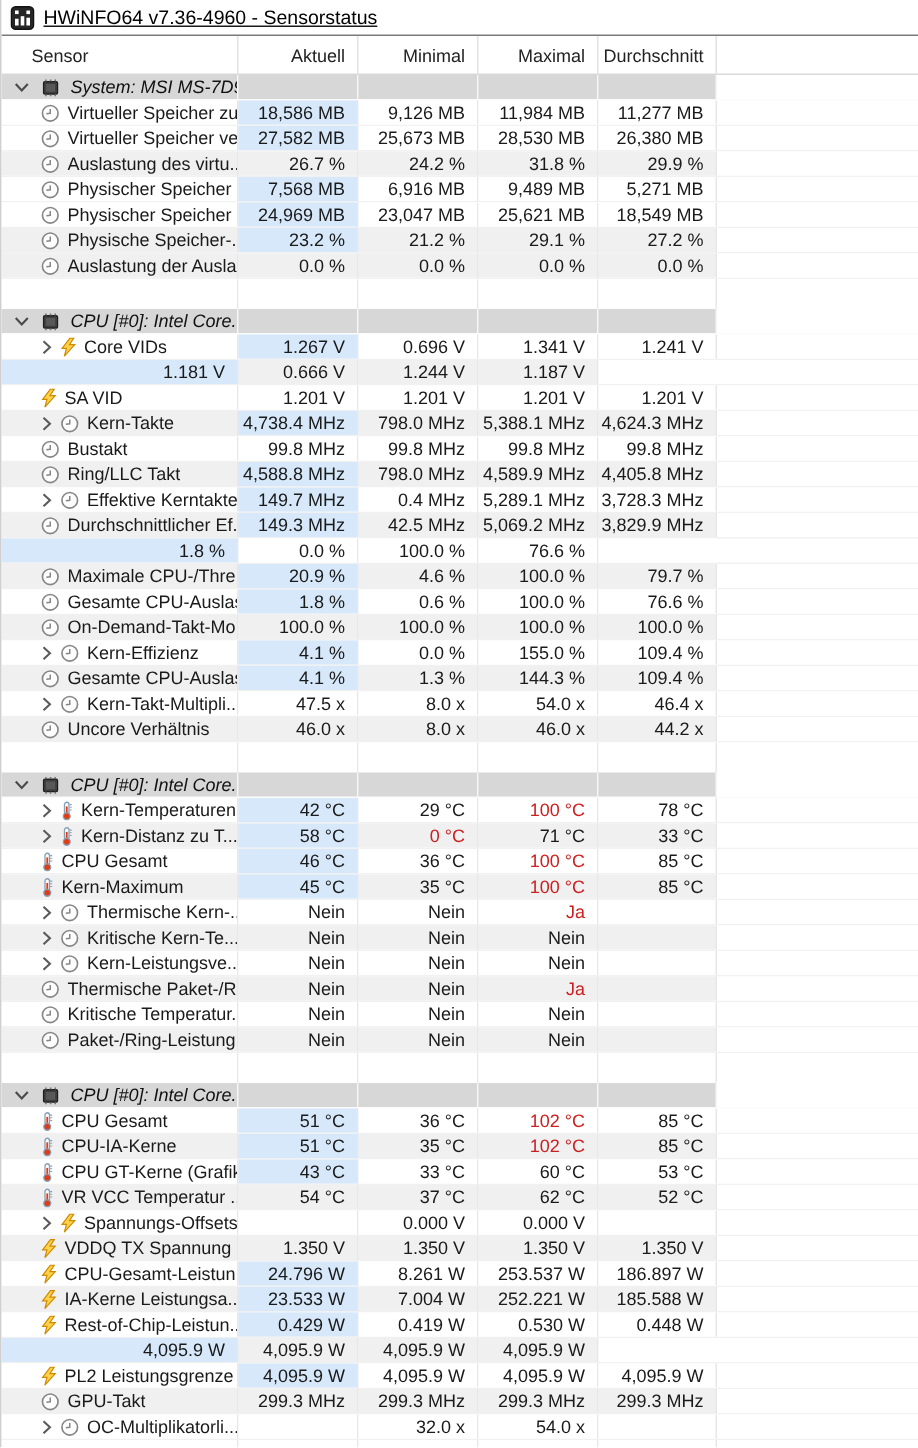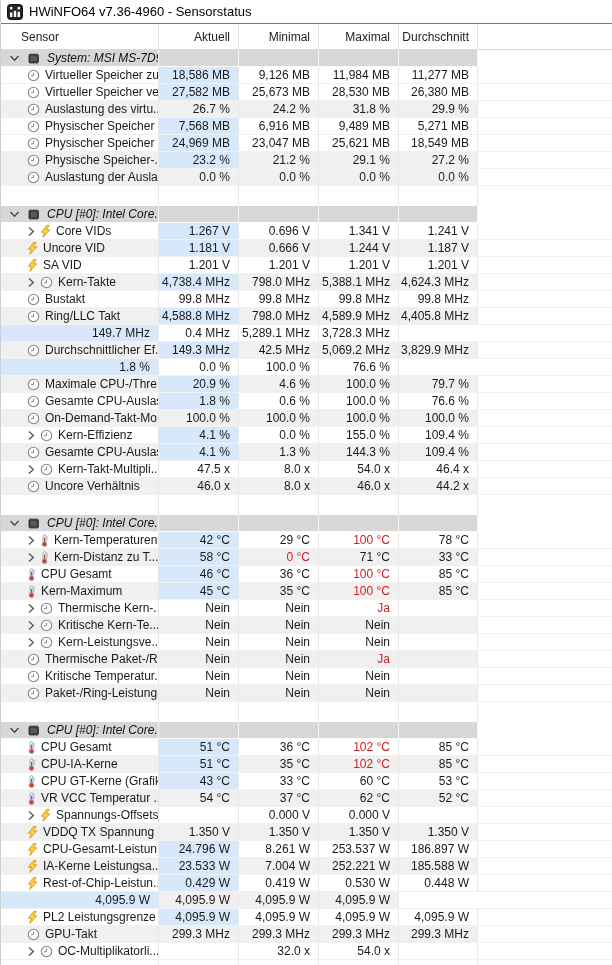--- a/index.html
+++ b/index.html
@@ -3,21 +3,21 @@
 <meta charset="utf-8">
 <style>
   html,body{margin:0;padding:0;background:#fff;}
   .window{
     position:relative;width:612px;height:965px;background:#fff;overflow:hidden;
     font-family:"Liberation Sans","DejaVu Sans",sans-serif;color:#1a1a1a;
     border-left:1px solid #cfcfcf;box-sizing:border-box;
   }
   
   .titlebar{height:23px;display:flex;align-items:center;padding-left:6px;
-    background:#fff;border-bottom:1px solid #7a7a7a;}
+    background:#fff;border-bottom:1px solid #7a7a7a;text-decoration:underline;}
   .titlebar .app-icon{width:16px;height:16px;margin-right:6px;flex:0 0 auto;}
   .titlebar .title{font-size:13px;color:#000;white-space:nowrap;}
   
   .colhead{display:grid;grid-template-columns:158px 80px 80px 80px 79px 1fr;
     height:26px;border-bottom:1px solid #d9d9d9;box-sizing:border-box;}
   .colhead .hcell{display:flex;align-items:center;font-size:12px;color:#222;
     border-right:1px solid #e2e2e2;box-sizing:border-box;padding:0 8px;margin-left:12px;}
   .colhead .hcell.num{justify-content:flex-end;}
   .colhead .hcell.filler{border-right:none;}
   
@@ -317,49 +317,41 @@
         </div>
         <div class="cell val">
           <span class="">1.341 V</span>
         </div>
         <div class="cell val">
           <span class="">1.241 V</span>
         </div>
         <div class="cell filler"></div>
       </div>
       <div class="row shade">
+        <div class="cell val hl">
+          <span class="">1.181 V</span>
+        </div>
+        <div class="cell val">
+          <span class="">0.666 V</span>
+        </div>
+        <div class="cell val">
+          <span class="">1.244 V</span>
+        </div>
+        <div class="cell val">
+          <span class="">1.187 V</span>
+        </div>
+        <div class="cell filler"></div>
+      </div>
+      <div class="row">
         <div class="cell sensor">
           <span class="rowicon">
             <svg width="11" height="13" viewBox="0 0 11 13">
               <path d="M6.6 0.4 L1.4 7.2 L4.3 7.2 L2.9 12.4 L9.8 4.8 L6.3 4.8 L9.2 0.4 Z" fill="#ffd24a" stroke="#cf8a00" stroke-width="0.8"></path>
             </svg>
           </span>
-          <span class="lbl">Uncore VID</span>
-        </div>
-        <div class="cell val hl">
-          <span class="">1.181 V</span>
-        </div>
-        <div class="cell val">
-          <span class="">0.666 V</span>
-        </div>
-        <div class="cell val">
-          <span class="">1.244 V</span>
-        </div>
-        <div class="cell val">
-          <span class="">1.187 V</span>
-        </div>
-        <div class="cell filler"></div>
-      </div>
-      <div class="row">
-        <div class="cell sensor">
-          <span class="rowicon">
-            <svg width="11" height="13" viewBox="0 0 11 13">
-              <path d="M6.6 0.4 L1.4 7.2 L4.3 7.2 L2.9 12.4 L9.8 4.8 L6.3 4.8 L9.2 0.4 Z" fill="#ffd24a" stroke="#cf8a00" stroke-width="0.8"></path>
-            </svg>
-          </span>
           <span class="lbl">SA VID</span>
         </div>
         <div class="cell val">
           <span class="">1.201 V</span>
         </div>
         <div class="cell val">
           <span class="">1.201 V</span>
         </div>
         <div class="cell val">
           <span class="">1.201 V</span>
@@ -440,20 +432,34 @@
         </div>
         <div class="cell val">
           <span class="">4,589.9 MHz</span>
         </div>
         <div class="cell val">
           <span class="">4,405.8 MHz</span>
         </div>
         <div class="cell filler"></div>
       </div>
       <div class="row">
+        <div class="cell sensor">
+          <span class="chev">
+            <svg width="8" height="11" viewBox="0 0 8 11">
+              <path d="M2 1.5 L6.3 5.5 L2 9.5" fill="none" stroke="#5a5a5a" stroke-width="1.4"></path>
+            </svg>
+          </span>
+          <span class="rowicon">
+            <svg width="13" height="13" viewBox="0 0 13 13">
+              <circle cx="6.5" cy="6.5" r="5.2" fill="#fdfdfd" stroke="#868686" stroke-width="1.1"></circle>
+              <path d="M6.5 3.6 L6.5 6.5 L3.9 6.9" fill="none" stroke="#868686" stroke-width="1"></path>
+            </svg>
+          </span>
+          <span class="lbl">Effektive Kerntakte</span>
+        </div>
         <div class="cell val hl">
           <span class="">149.7 MHz</span>
         </div>
         <div class="cell val">
           <span class="">0.4 MHz</span>
         </div>
         <div class="cell val">
           <span class="">5,289.1 MHz</span>
         </div>
         <div class="cell val">

